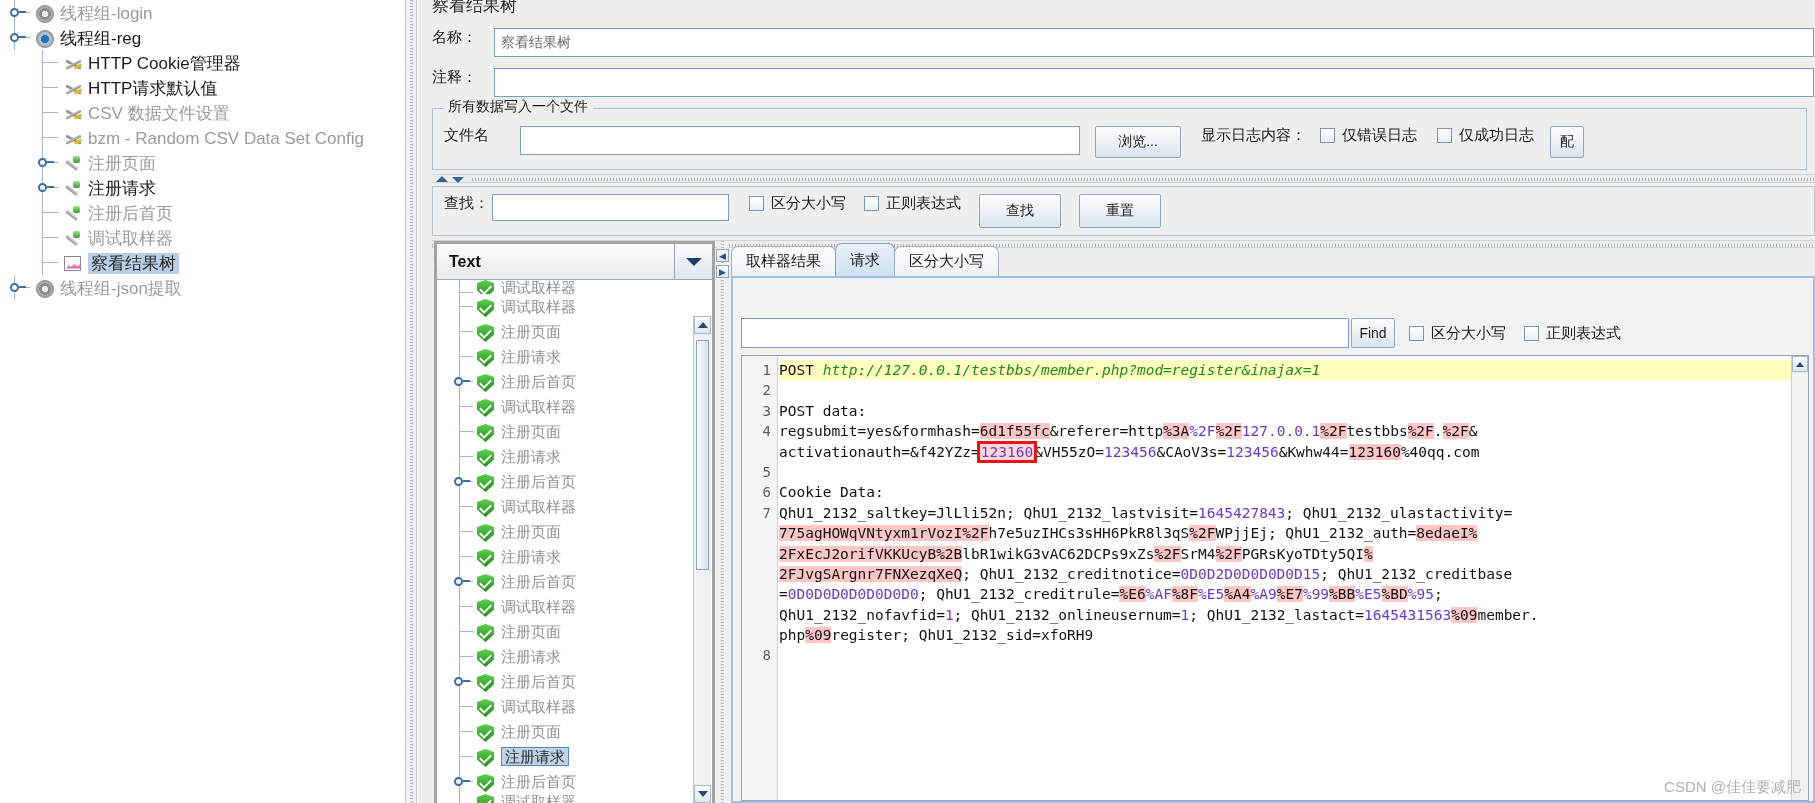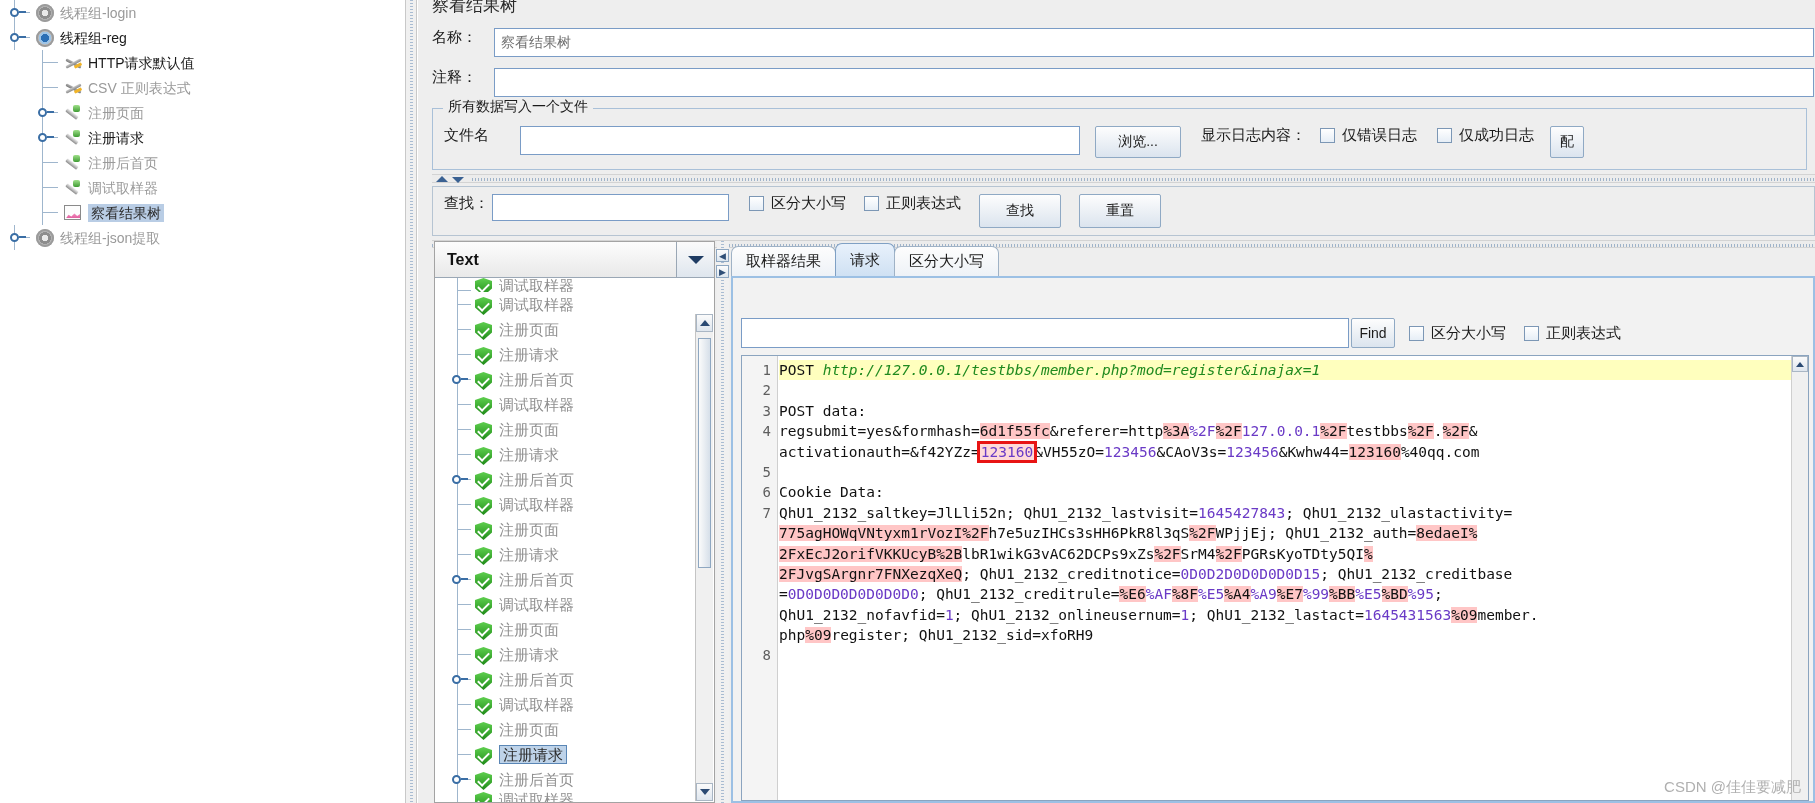--- a/index.html
+++ b/index.html
@@ -11,21 +11,21 @@
   }
   .root{position:relative;width:1815px;height:803px;}
 
   
   .tree-panel{
     position:absolute;left:0;top:0;width:405px;height:803px;
     background:#fff;overflow:hidden;
   }
   .tree-row{
     position:relative;height:25px;line-height:25px;
-    white-space:nowrap;font-size:14px;
+    white-space:nowrap;font-size:17px;
   }
   .tree-label{vertical-align:middle;}
   .dim{color:#9a9a9a;}
   .dark{color:#1a1a1a;}
   .sel{background:#b9cde5;color:#2b2b2b;padding:1px 3px;}
   .ticon{display:inline-block;width:22px;height:20px;vertical-align:middle;position:relative;margin-right:4px;}
   .vline{position:absolute;width:1px;background:#9fb6cd;}
   .hline{position:absolute;height:1px;background:#9fb6cd;}
   .knob{
     position:absolute;width:9px;height:9px;border-radius:50%;
@@ -140,21 +140,21 @@
     position:absolute;left:40px;right:0;top:3px;height:3px;
     background-image:repeating-linear-gradient(90deg,#9fb3c9 0 1px,transparent 1px 3px);
   }
   .tri{width:0;height:0;position:absolute;}
   .tri.up{border-left:6px solid transparent;border-right:6px solid transparent;border-bottom:6px solid #3a6192;}
   .tri.down{border-left:6px solid transparent;border-right:6px solid transparent;border-top:6px solid #3a6192;}
 
   
   .rtwrap{
     position:absolute;left:16px;top:241px;width:281px;height:562px;
-    border:1px solid #a3a3a3;box-sizing:border-box;background:#fff;
+    border:3px solid #a3a3a3;box-sizing:border-box;background:#fff;
   }
   .rthead{
     height:36px;background:linear-gradient(#fcfcfc,#e9e9e9);
     border-bottom:1px solid #9aa7b5;display:flex;align-items:center;
     padding-left:12px;font-weight:bold;font-size:16px;color:#111;box-sizing:border-box;
   }
   .combo-arrow{
     position:absolute;right:0;top:0;width:38px;height:35px;
     background:linear-gradient(#fbfbfb,#dfe6ee);border-left:1px solid #9aa7b5;
     display:flex;align-items:center;justify-content:center;box-sizing:border-box;
@@ -237,30 +237,40 @@
 </style>
 </head>
 <body>
 
 <div class="root">
 
   <div class="tree-panel">
     <div id="tree-rows">
         <div class="tree-row"><span class="vline" style="left:14px;top:0;height:25px;"></span><span class="hline" style="left:14px;top:12px;width:16px;"></span><span class="knobstem" style="left:19px;top:11px;"></span><span class="knob" style="left:10px;top:8px;"></span><span style="display:inline-block;width:34px;"></span><span class="ticon"><span class="ic-gear"></span></span><span class="tree-label dim">线程组-login</span></div>
         <div class="tree-row"><span class="vline" style="left:14px;top:0;height:25px;"></span><span class="hline" style="left:14px;top:12px;width:16px;"></span><span class="knobstem" style="left:19px;top:11px;"></span><span class="knob" style="left:10px;top:8px;"></span><span style="display:inline-block;width:34px;"></span><span class="ticon"><span class="ic-gear blue"></span></span><span class="tree-label dark">线程组-reg</span></div>
+        <div class="tree-row"><span class="vline" style="left:42px;top:0;height:25px;"></span><span class="hline" style="left:42px;top:12px;width:16px;"></span><span style="display:inline-block;width:62px;"></span><span class="ticon"><span class="ic-tool">
+              <span class="bar1"></span>
+              <span class="bar2"></span>
+              <span class="tip"></span>
+            </span></span><span class="tree-label dark">HTTP Cookie管理器</span></div>
         <div class="tree-row"><span class="vline" style="left:42px;top:0;height:25px;"></span><span class="hline" style="left:42px;top:12px;width:16px;"></span><span style="display:inline-block;width:62px;"></span><span class="ticon"><span class="ic-tool">
               <span class="bar1"></span>
               <span class="bar2"></span>
               <span class="tip"></span>
             </span></span><span class="tree-label dark">HTTP请求默认值</span></div>
         <div class="tree-row"><span class="vline" style="left:42px;top:0;height:25px;"></span><span class="hline" style="left:42px;top:12px;width:16px;"></span><span style="display:inline-block;width:62px;"></span><span class="ticon"><span class="ic-tool">
               <span class="bar1"></span>
               <span class="bar2"></span>
               <span class="tip"></span>
-            </span></span><span class="tree-label dim">CSV 正则表达式</span></div>
+            </span></span><span class="tree-label dim">CSV 数据文件设置</span></div>
+        <div class="tree-row"><span class="vline" style="left:42px;top:0;height:25px;"></span><span class="hline" style="left:42px;top:12px;width:16px;"></span><span style="display:inline-block;width:62px;"></span><span class="ticon"><span class="ic-tool">
+              <span class="bar1"></span>
+              <span class="bar2"></span>
+              <span class="tip"></span>
+            </span></span><span class="tree-label dim">bzm - Random CSV Data Set Config</span></div>
         <div class="tree-row"><span class="vline" style="left:42px;top:0;height:25px;"></span><span class="hline" style="left:42px;top:12px;width:16px;"></span><span class="knobstem" style="left:47px;top:11px;"></span><span class="knob" style="left:38px;top:8px;"></span><span style="display:inline-block;width:62px;"></span><span class="ticon"><span class="ic-pipe">
               <span class="body"></span>
               <span class="head"></span>
             </span></span><span class="tree-label dim">注册页面</span></div>
         <div class="tree-row"><span class="vline" style="left:42px;top:0;height:25px;"></span><span class="hline" style="left:42px;top:12px;width:16px;"></span><span class="knobstem" style="left:47px;top:11px;"></span><span class="knob" style="left:38px;top:8px;"></span><span style="display:inline-block;width:62px;"></span><span class="ticon"><span class="ic-pipe">
               <span class="body"></span>
               <span class="head"></span>
             </span></span><span class="tree-label dark">注册请求</span></div>
         <div class="tree-row"><span class="vline" style="left:42px;top:0;height:25px;"></span><span class="hline" style="left:42px;top:12px;width:16px;"></span><span style="display:inline-block;width:62px;"></span><span class="ticon"><span class="ic-pipe">
               <span class="body"></span>

